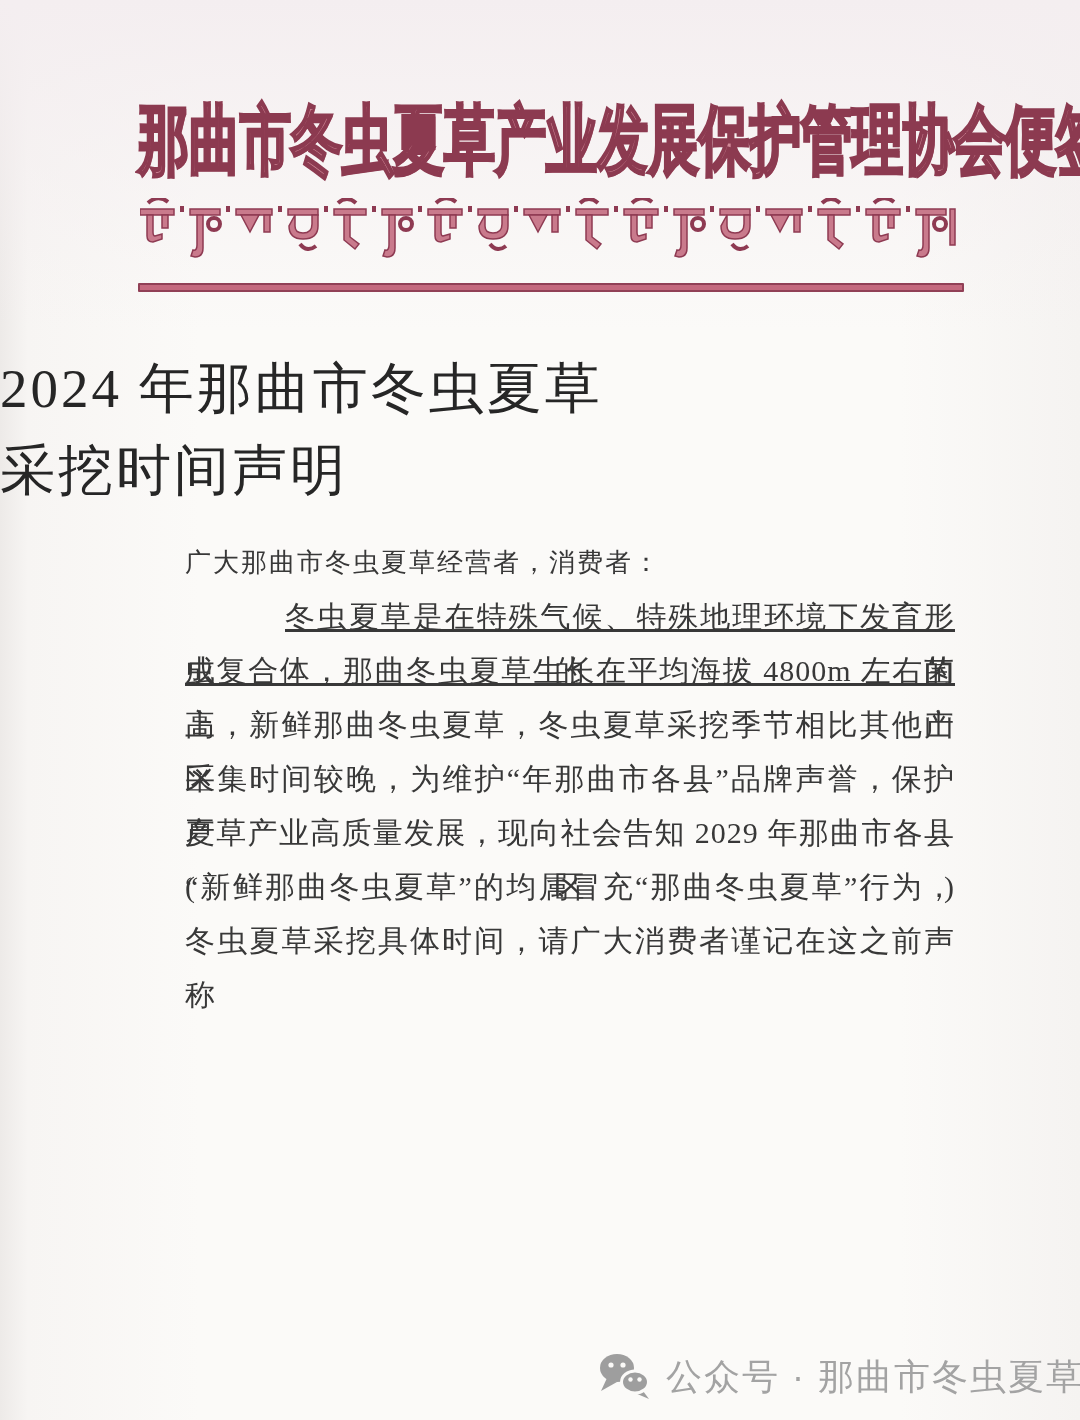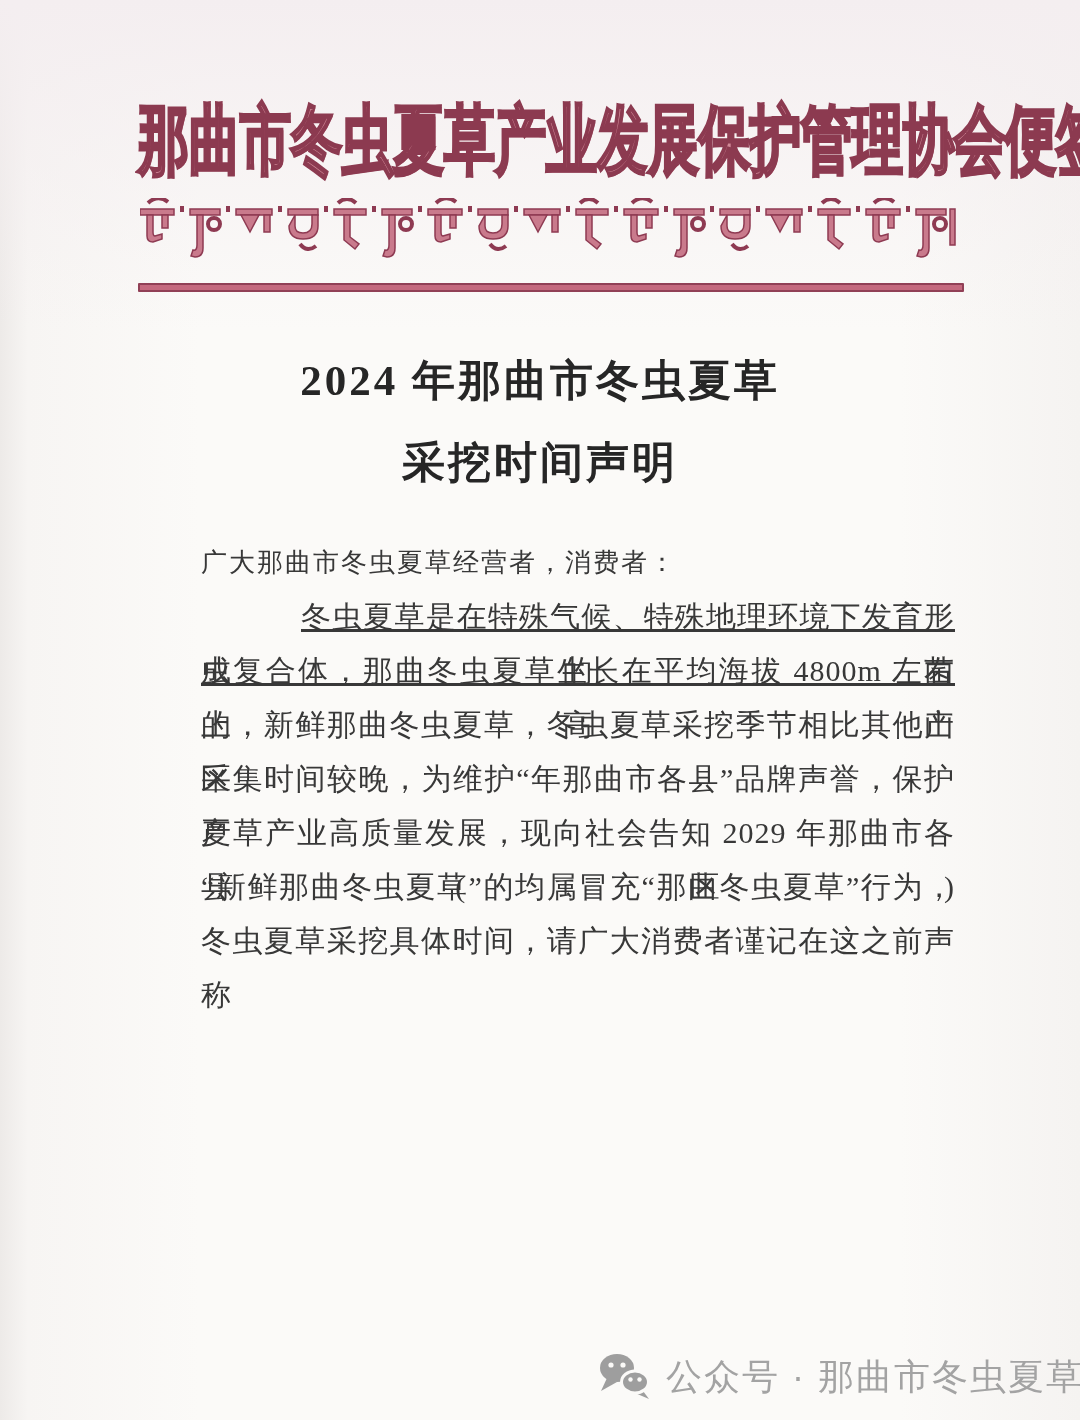--- a/index.html
+++ b/index.html
@@ -31,34 +31,34 @@
   }
   .tibetan-band{position:absolute;left:140px;top:198px;width:824px;height:80px;}
   .red-rule{
     position:absolute;left:138px;top:283px;width:826px;height:9px;
     background:#c4697e;border:2px solid #914056;border-radius:1px;
     box-sizing:border-box;
   }
 
   
   .doc-title{
-    position:absolute;left:0;width:1080px;text-align:center;
-    font-weight:bold;color:#262626;font-size:43px;letter-spacing:3px;
+    position:absolute;left:0;width:1080px;
+    font-weight:normal;color:#262626;font-size:55px;letter-spacing:3px;
   }
   .doc-title.line1{top:352px;}
   .doc-title.line2{top:434px;}
 
   
   .body-block{
     position:absolute;left:185px;top:536px;width:770px;
     color:#383838;font-size:30px;line-height:54px;
   }
   .body-line{
     text-align:justify;text-align-last:justify;
-    letter-spacing:1px;height:54px;overflow:visible;margin-left:16px;
+    letter-spacing:1px;height:54px;overflow:visible;
   }
   .body-line.salutation{
     font-size:26px;text-align:left;text-align-last:left;letter-spacing:2px;
   }
   .body-line.indent{text-indent:100px;text-decoration:underline;}
 
   
   .footer-mark{
     position:absolute;left:596px;top:1352px;
     display:flex;align-items:center;gap:14px;

